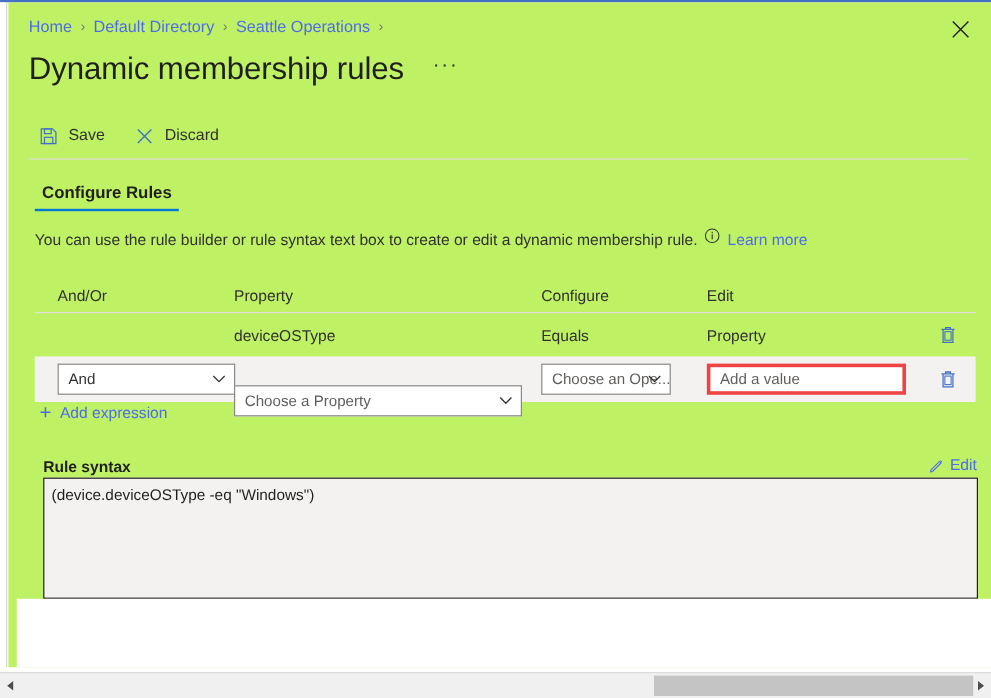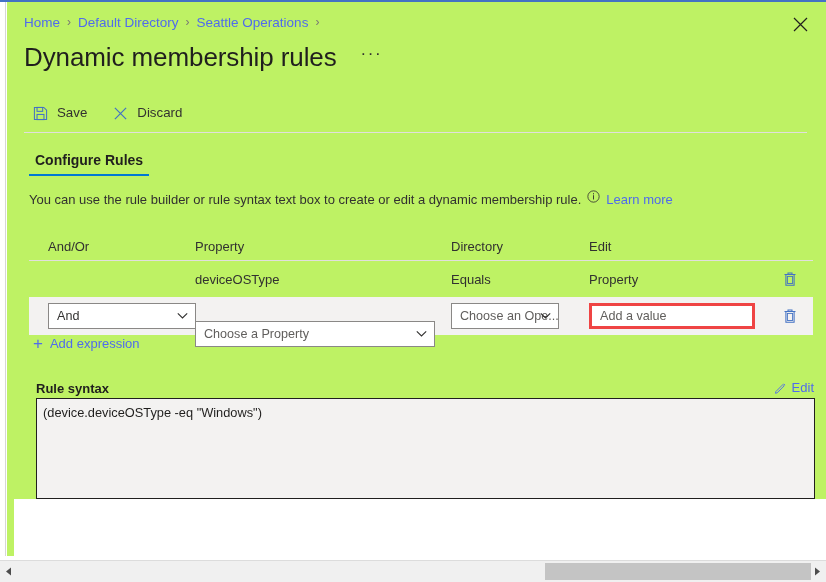--- a/index.html
+++ b/index.html
@@ -462,21 +462,21 @@
       </svg>
     </span>
     <span id="learn-more-link">Learn more</span>
   </div>
 
   <div id="rules-table">
 
     <div id="rules-header">
       <div class="col-andor">And/Or</div>
       <div class="col-prop">Property</div>
-      <div class="col-op">Directory</div>
+      <div class="col-op">Configure</div>
       <div class="col-value">Edit</div>
       <div class="col-del"></div>
     </div>
     <div id="rules-header-divider"></div>
 
     <div class="rule-row readonly">
       <div class="col-andor"></div>
       <div class="col-prop">deviceOSType</div>
       <div class="col-op">Equals</div>
       <div class="col-value">Property</div>

